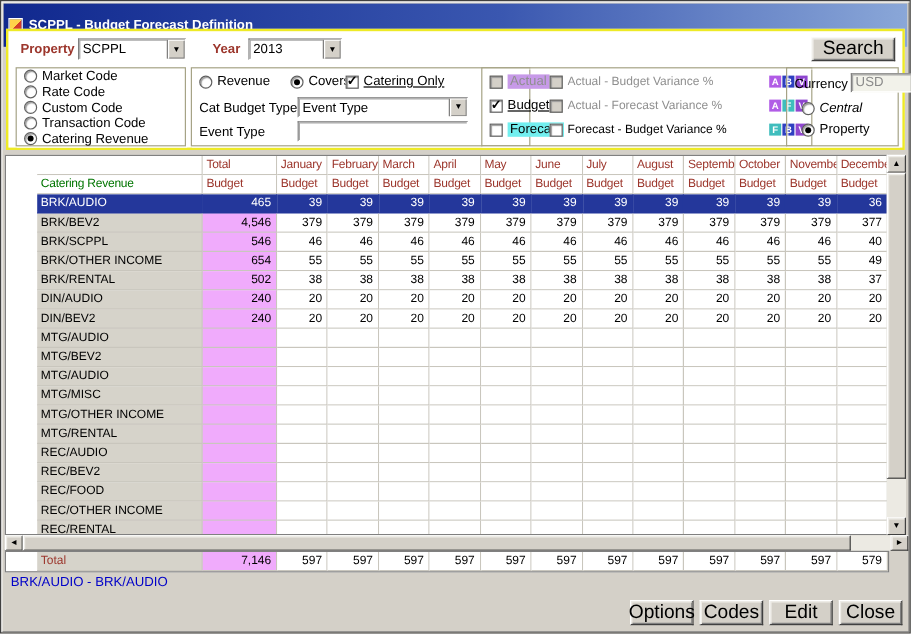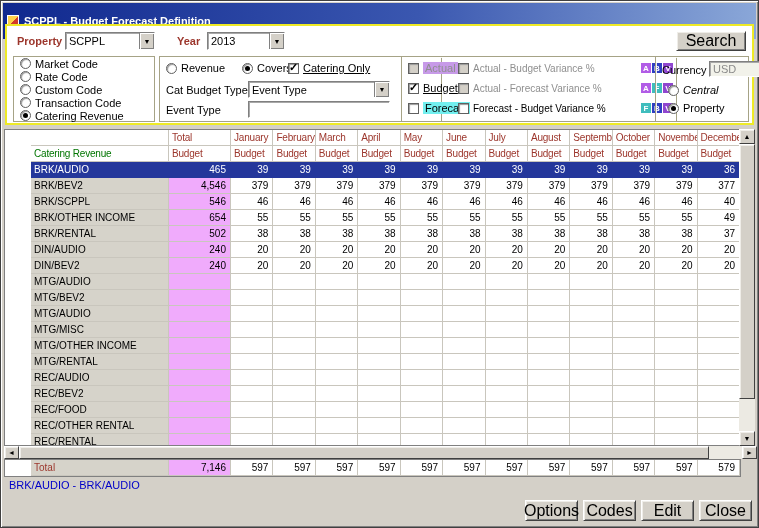--- a/index.html
+++ b/index.html
@@ -570,21 +570,21 @@
         <div class="c-val"></div>
         <div class="c-val"></div>
         <div class="c-val"></div>
         <div class="c-val"></div>
         <div class="c-val"></div>
         <div class="c-val"></div>
         <div class="c-val"></div>
         <div class="c-val"></div>
       </div>
       <div class="trow drow">
-        <div class="c-lbl">REC/OTHER RENTAL</div>
+        <div class="c-lbl">REC/OTHER INCOME</div>
         <div class="c-val c-tot"></div>
         <div class="c-val"></div>
         <div class="c-val"></div>
         <div class="c-val"></div>
         <div class="c-val"></div>
         <div class="c-val"></div>
         <div class="c-val"></div>
         <div class="c-val"></div>
         <div class="c-val"></div>
         <div class="c-val"></div>

